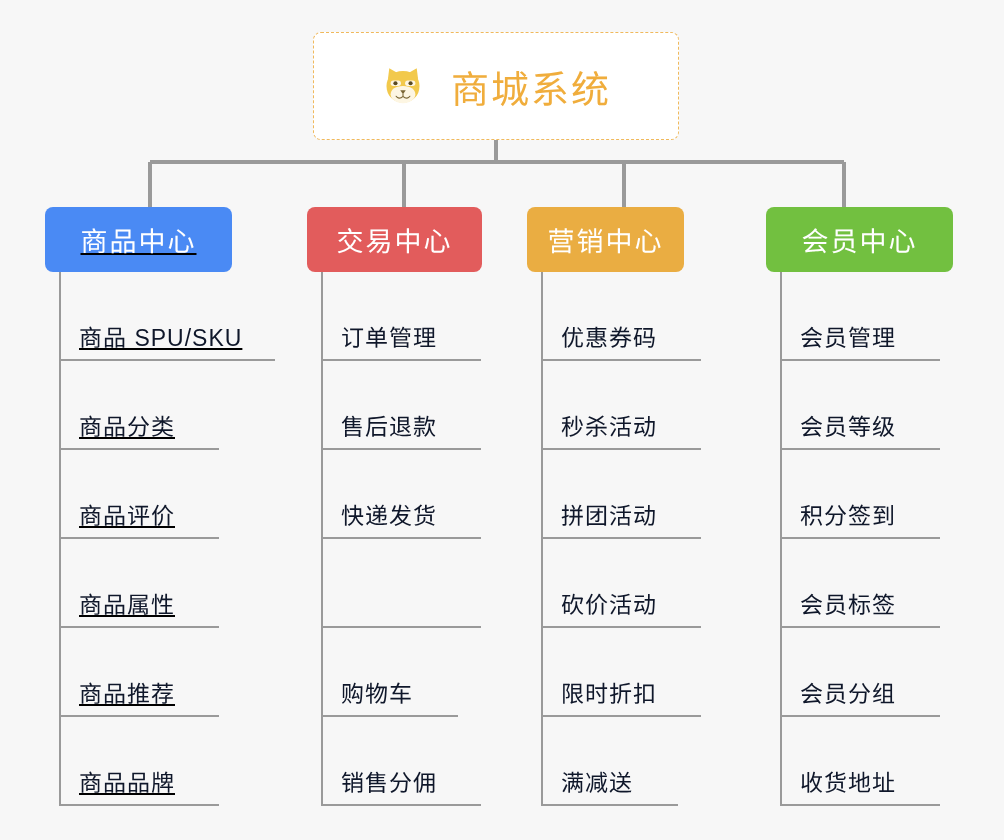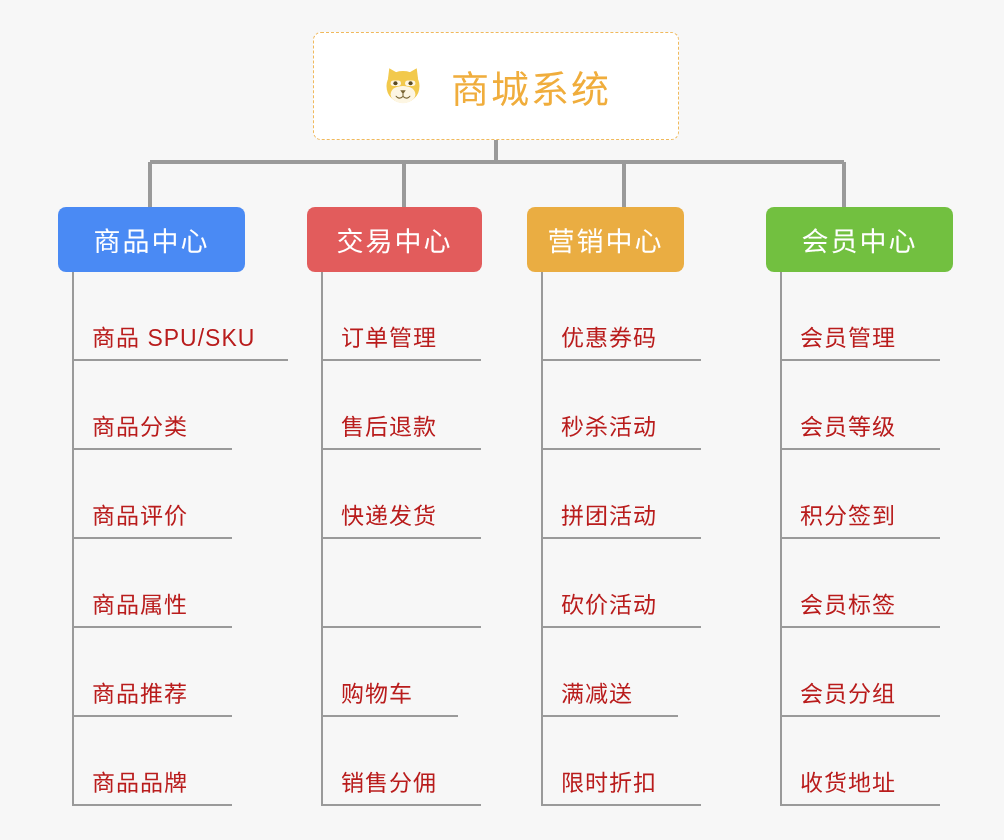--- a/index.html
+++ b/index.html
@@ -100,28 +100,28 @@
   .leaf-underline {
     position: absolute;
     left: 14px;
     bottom: 0;
     height: 2px;
     background: #9a9a9a;
   }
   .leaf-label {
     position: relative;
     font-size: 23px;
-    color: #b91c1c;
+    color: #0f172a;
     white-space: nowrap;
     padding: 0 10px 8px 34px;
     letter-spacing: 1px;
   }
 
   
-  .branch-1 { left: 58px;  width: 230px; }
+  .branch-1 { left: 45px;  width: 230px; text-decoration: underline; }
   .branch-1 .branch-header { width: 187px; background: #4a8af4; }
   .branch-2 { left: 307px; width: 200px; }
   .branch-2 .branch-header { width: 175px; background: #e25c5c; }
   .branch-3 { left: 527px; width: 200px; }
   .branch-3 .branch-header { width: 157px; background: #eaad42; }
   .branch-4 { left: 766px; width: 200px; }
   .branch-4 .branch-header { width: 187px; background: #72c040; }
 </style>
 </head>
 <body>
@@ -247,26 +247,26 @@
       </div>
       <div class="leaf">
         <span class="leaf-underline" style="width:160px"></span>
         <span class="leaf-label">拼团活动</span>
       </div>
       <div class="leaf">
         <span class="leaf-underline" style="width:160px"></span>
         <span class="leaf-label">砍价活动</span>
       </div>
       <div class="leaf">
+        <span class="leaf-underline" style="width:160px"></span>
+        <span class="leaf-label">限时折扣</span>
+      </div>
+      <div class="leaf">
         <span class="leaf-underline" style="width:137px"></span>
         <span class="leaf-label">满减送</span>
-      </div>
-      <div class="leaf">
-        <span class="leaf-underline" style="width:160px"></span>
-        <span class="leaf-label">限时折扣</span>
       </div>
     </div>
   </div>
 
   <div class="branch branch-4">
     <div class="branch-header">
       <span>会员中心</span>
     </div>
     <div class="branch-body">
       <div class="trunk"></div>

